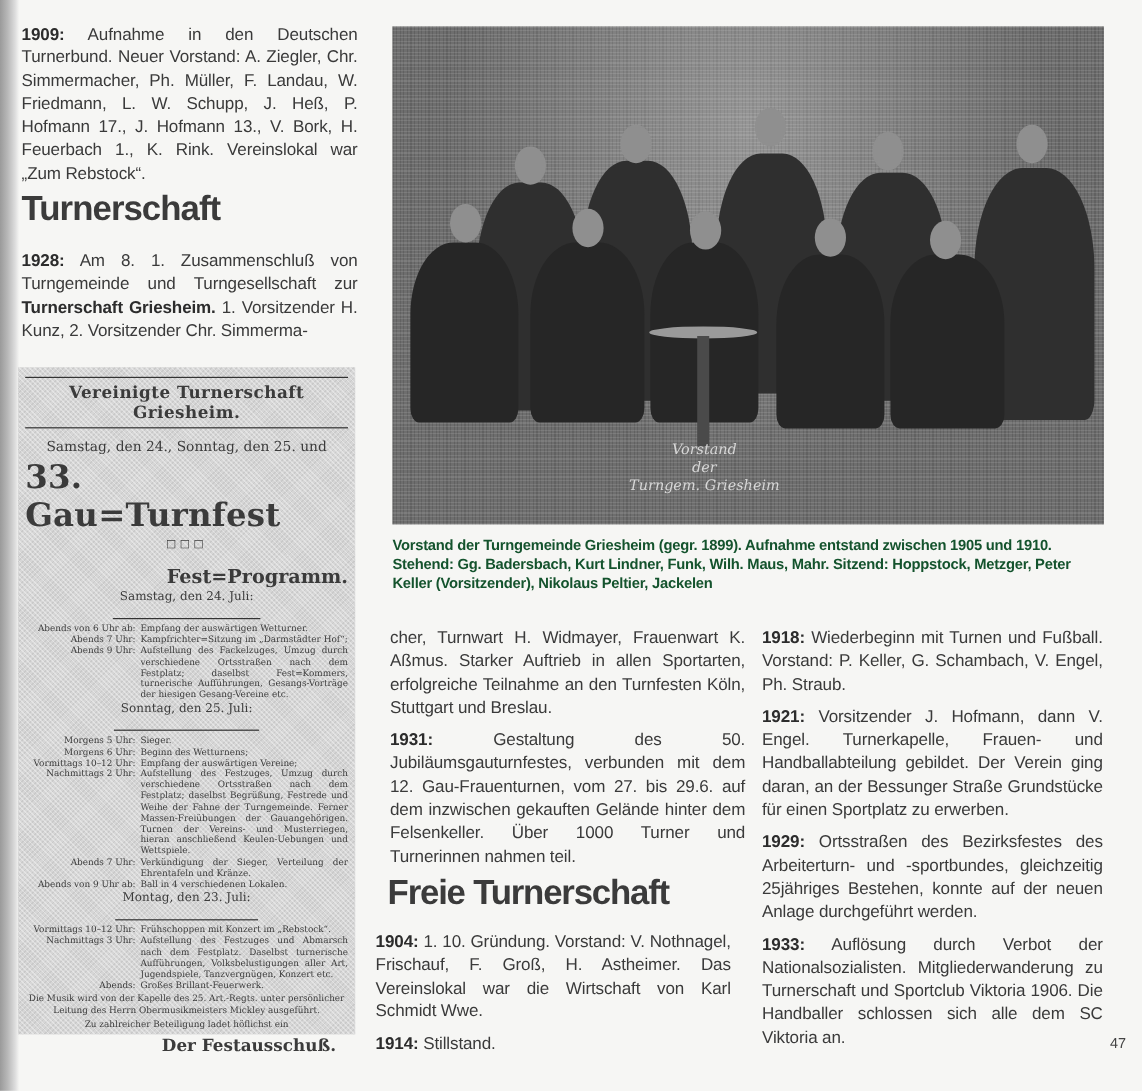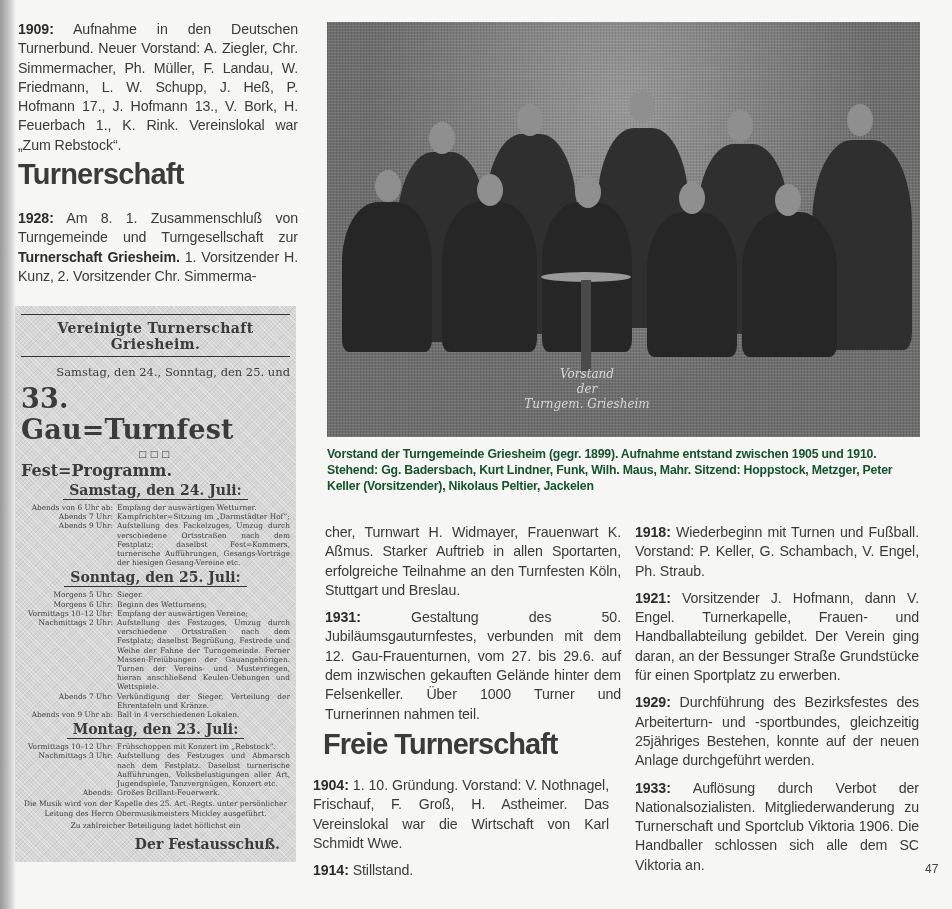--- a/index.html
+++ b/index.html
@@ -32,28 +32,28 @@
       repeating-linear-gradient(45deg, rgba(255,255,255,0.35) 0 1px, transparent 1px 3px),
       repeating-linear-gradient(-45deg, rgba(0,0,0,0.06) 0 1px, transparent 1px 3px);
     font-family: "DejaVu Serif", serif; color: #3b3b3b;
     box-sizing: border-box; padding: 0 6px;
   }
   .poster-header {
     border-top: 1.5px solid #333; border-bottom: 1.5px solid #333;
     margin: 8px 0 0 0; padding: 5px 0 4px; text-align: center;
     font-size: 14px; font-weight: bold; letter-spacing: 0.4px;
   }
-  .poster-dates { text-align: right; font-size: 11.5px; line-height: 15px; margin-top: 8px; }
+  .poster-dates { text-align: center; font-size: 11.5px; line-height: 15px; margin-top: 8px; }
   .poster-title { text-align: left; margin-top: 3px; font-size: 27px; font-weight: bold; letter-spacing: 0.2px; }
   .poster-sub { text-align: center; font-size: 11.5px; font-weight: bold; margin-top: 3px; }
   .poster-squares { text-align: center; font-size: 9px; letter-spacing: 3px; margin-top: 4px; }
-  .poster-prog { text-align: left; font-size: 16px; font-weight: bold; margin-top: 2px; }
+  .poster-prog { text-align: right; font-size: 16px; font-weight: bold; margin-top: 12px; }
   .poster-day {
-    text-align: center; font-size: 14px; font-weight: bold; margin: 2px auto 3px;
-    width: fit-content; border-bottom: 1.2px solid #333; padding: 0 6px 1px;
+    text-align: center; font-size: 10px; font-weight: normal; margin: 2px auto 3px;
+    width: fit-content; border-bottom: 1.2px solid #333; padding: 0 6px 12px;
   }
   .sched { font-size: 7.4px; line-height: 9.2px; }
   .sched-row { display: flex; }
   .sched-time { width: 92px; text-align: right; padding-right: 4px; flex: none; white-space: nowrap; }
   .sched-desc { flex: 1; text-align: justify; }
   .poster-note { font-size: 7.4px; line-height: 9.6px; text-align: center; margin-top: 2px; }
   .poster-sign { text-align: right; font-size: 14px; font-weight: bold; margin-top: 6px; padding-right: 10px; }
 
   #photo {
     position: absolute; left: 327px; top: 22px; width: 593px; height: 415px;
@@ -220,17 +220,17 @@
 <h2 id="heading-freie">Freie Turnerschaft</h2>
 
 <div id="col-mid-2" class="body-text">
   <p class="para"><b>1904:</b><span> 1. 10. Gründung. Vorstand: V. Nothnagel, Frischauf, F. Groß, H. Astheimer. Das Vereinslokal war die Wirtschaft von Karl Schmidt Wwe.</span></p>
   <p class="para"><b>1914:</b><span> Stillstand.</span></p>
 </div>
 
 <div id="col-right" class="body-text">
   <p class="para"><b>1918:</b><span> Wiederbeginn mit Turnen und Fußball. Vorstand: P. Keller, G. Schambach, V. Engel, Ph. Straub.</span></p>
   <p class="para"><b>1921:</b><span> Vorsitzender J. Hofmann, dann V. Engel. Turnerkapelle, Frauen- und Handballabteilung gebildet. Der Verein ging daran, an der Bessunger Straße Grundstücke für einen Sportplatz zu erwerben.</span></p>
-  <p class="para"><b>1929:</b><span> Durchführung des Bezirksfestes des Arbeiterturn- und -sportbundes, gleichzeitig 25jähriges Bestehen, konnte auf der neuen Anlage durchgeführt werden.</span></p>
+  <p class="para"><b>1929:</b><span> Ortsstraßen des Bezirksfestes des Arbeiterturn- und -sportbundes, gleichzeitig 25jähriges Bestehen, konnte auf der neuen Anlage durchgeführt werden.</span></p>
   <p class="para"><b>1933:</b><span> Auflösung durch Verbot der Nationalsozialisten. Mitgliederwanderung zu Turnerschaft und Sportclub Viktoria 1906. Die Handballer schlossen sich alle dem SC Viktoria an.</span></p>
 </div>
 
 <div id="page-number">47</div>
 
 </body></html>

